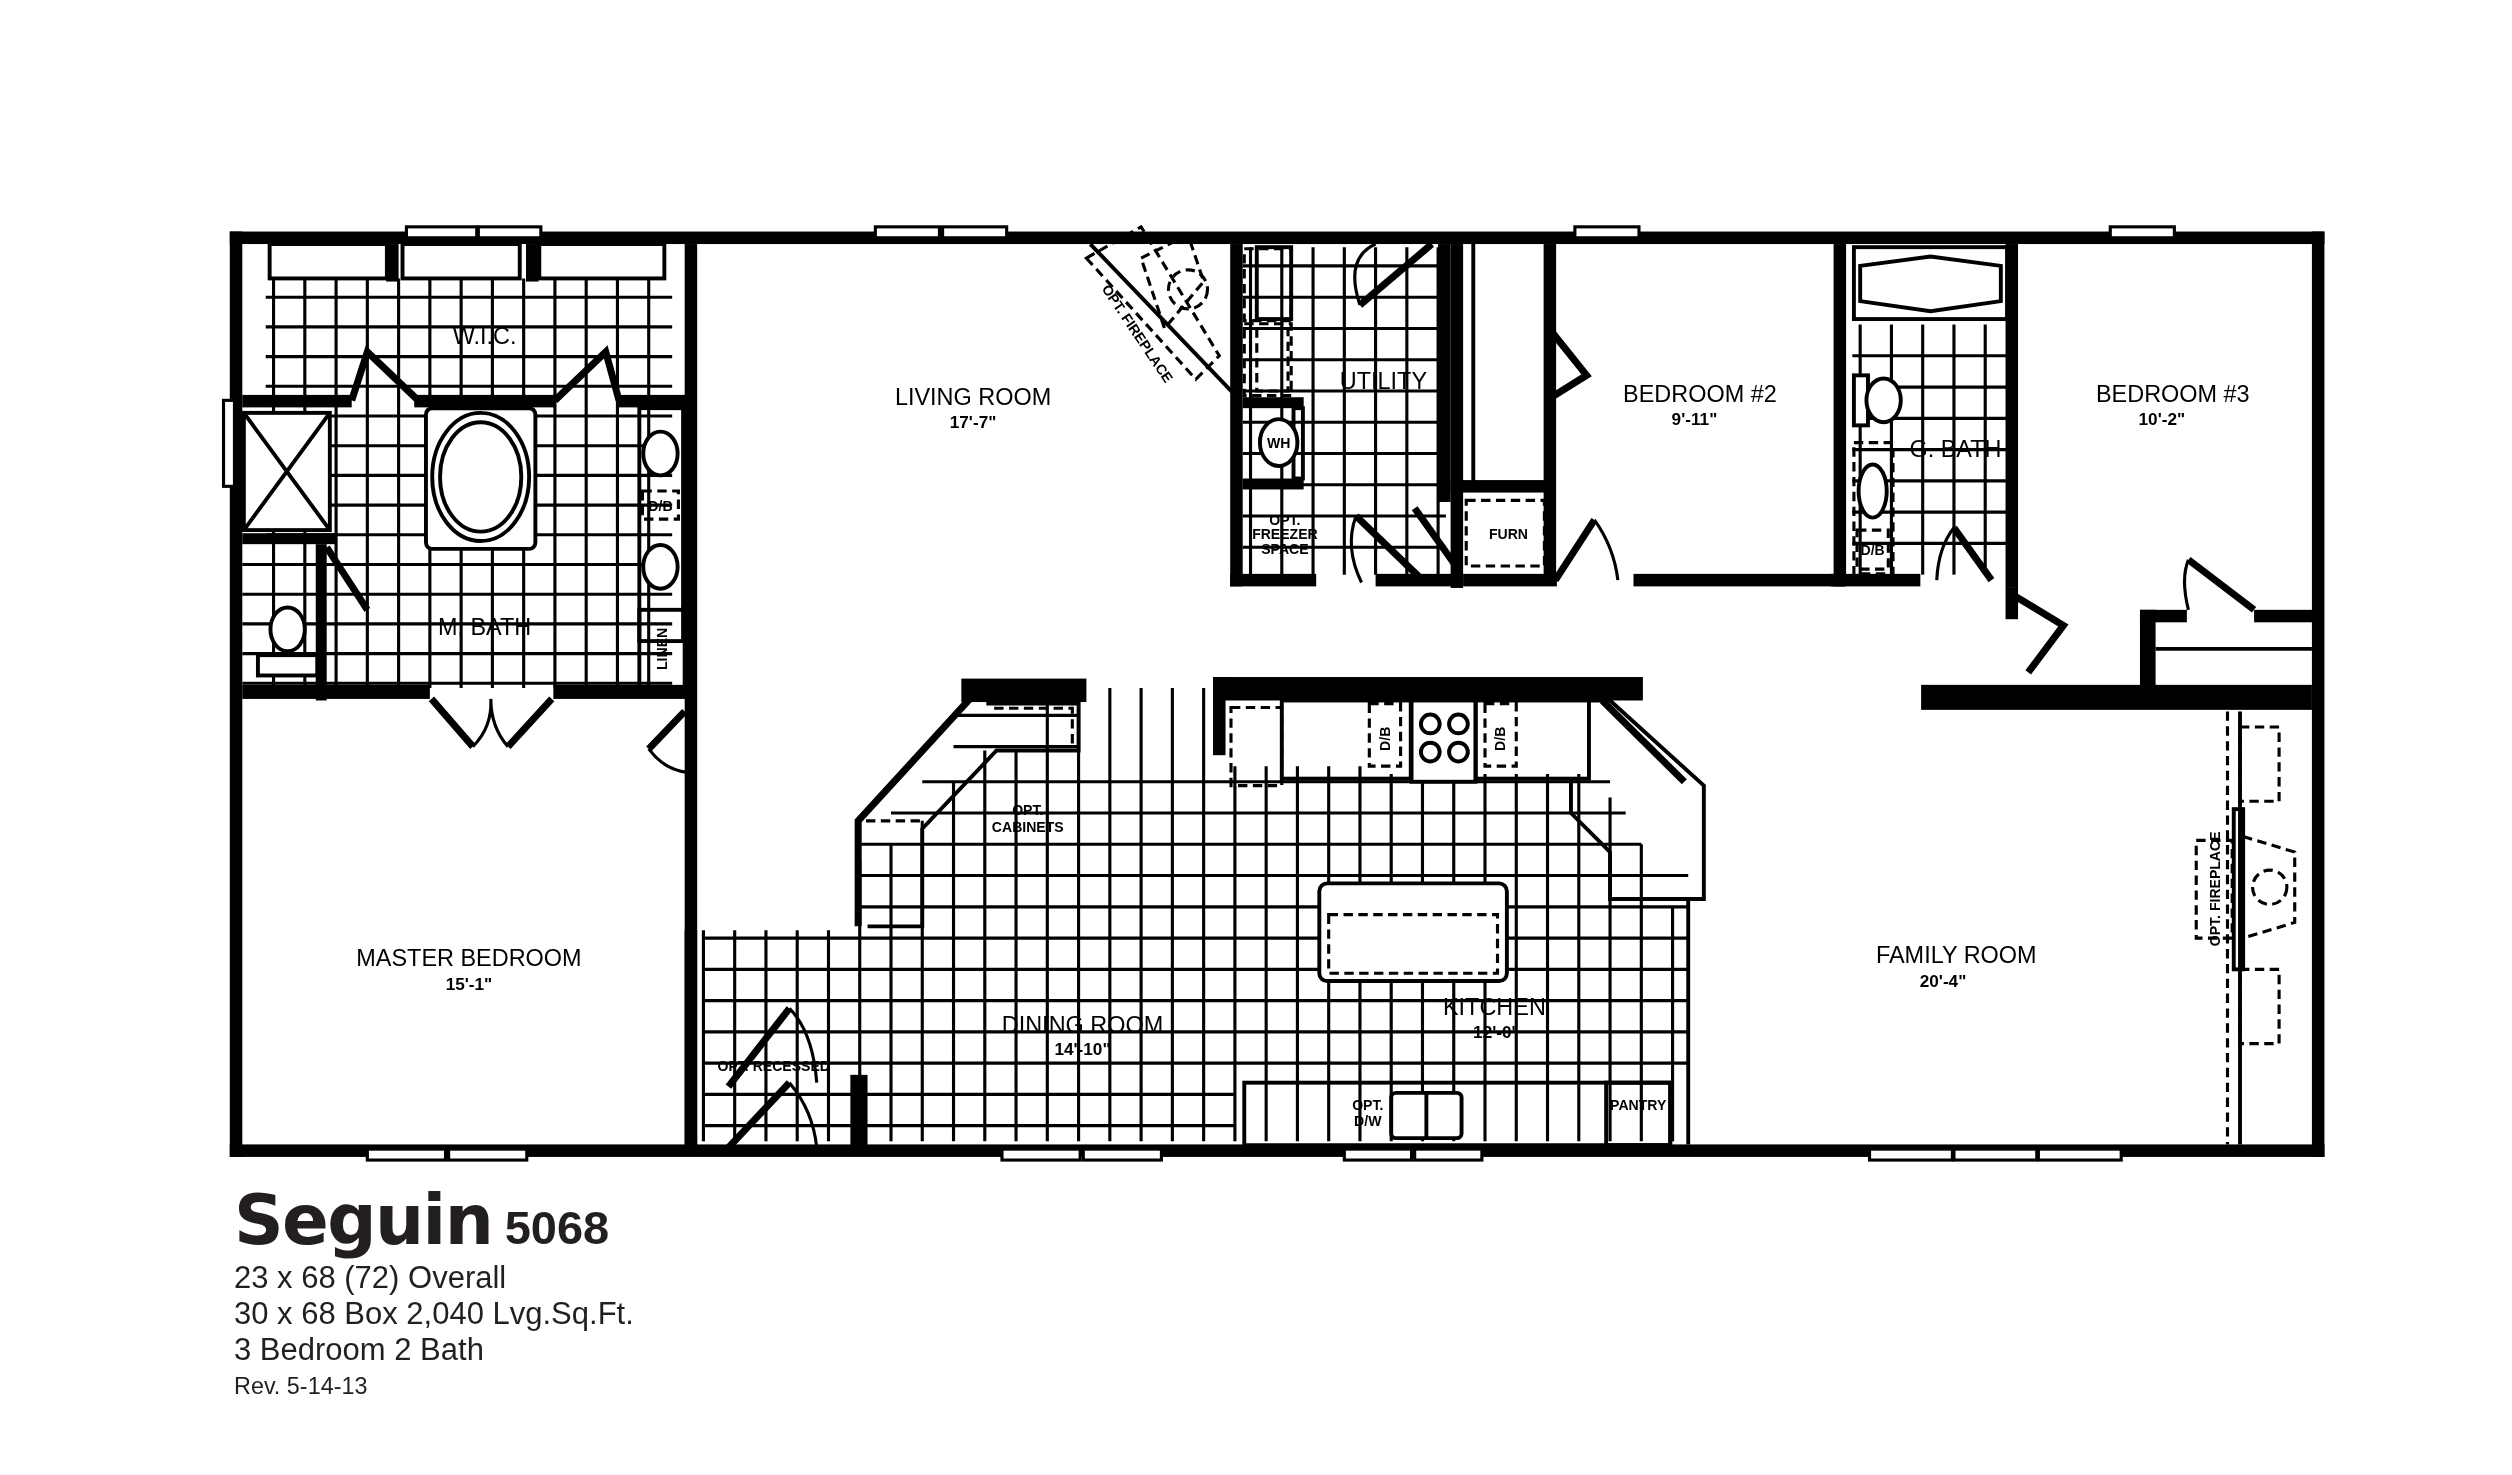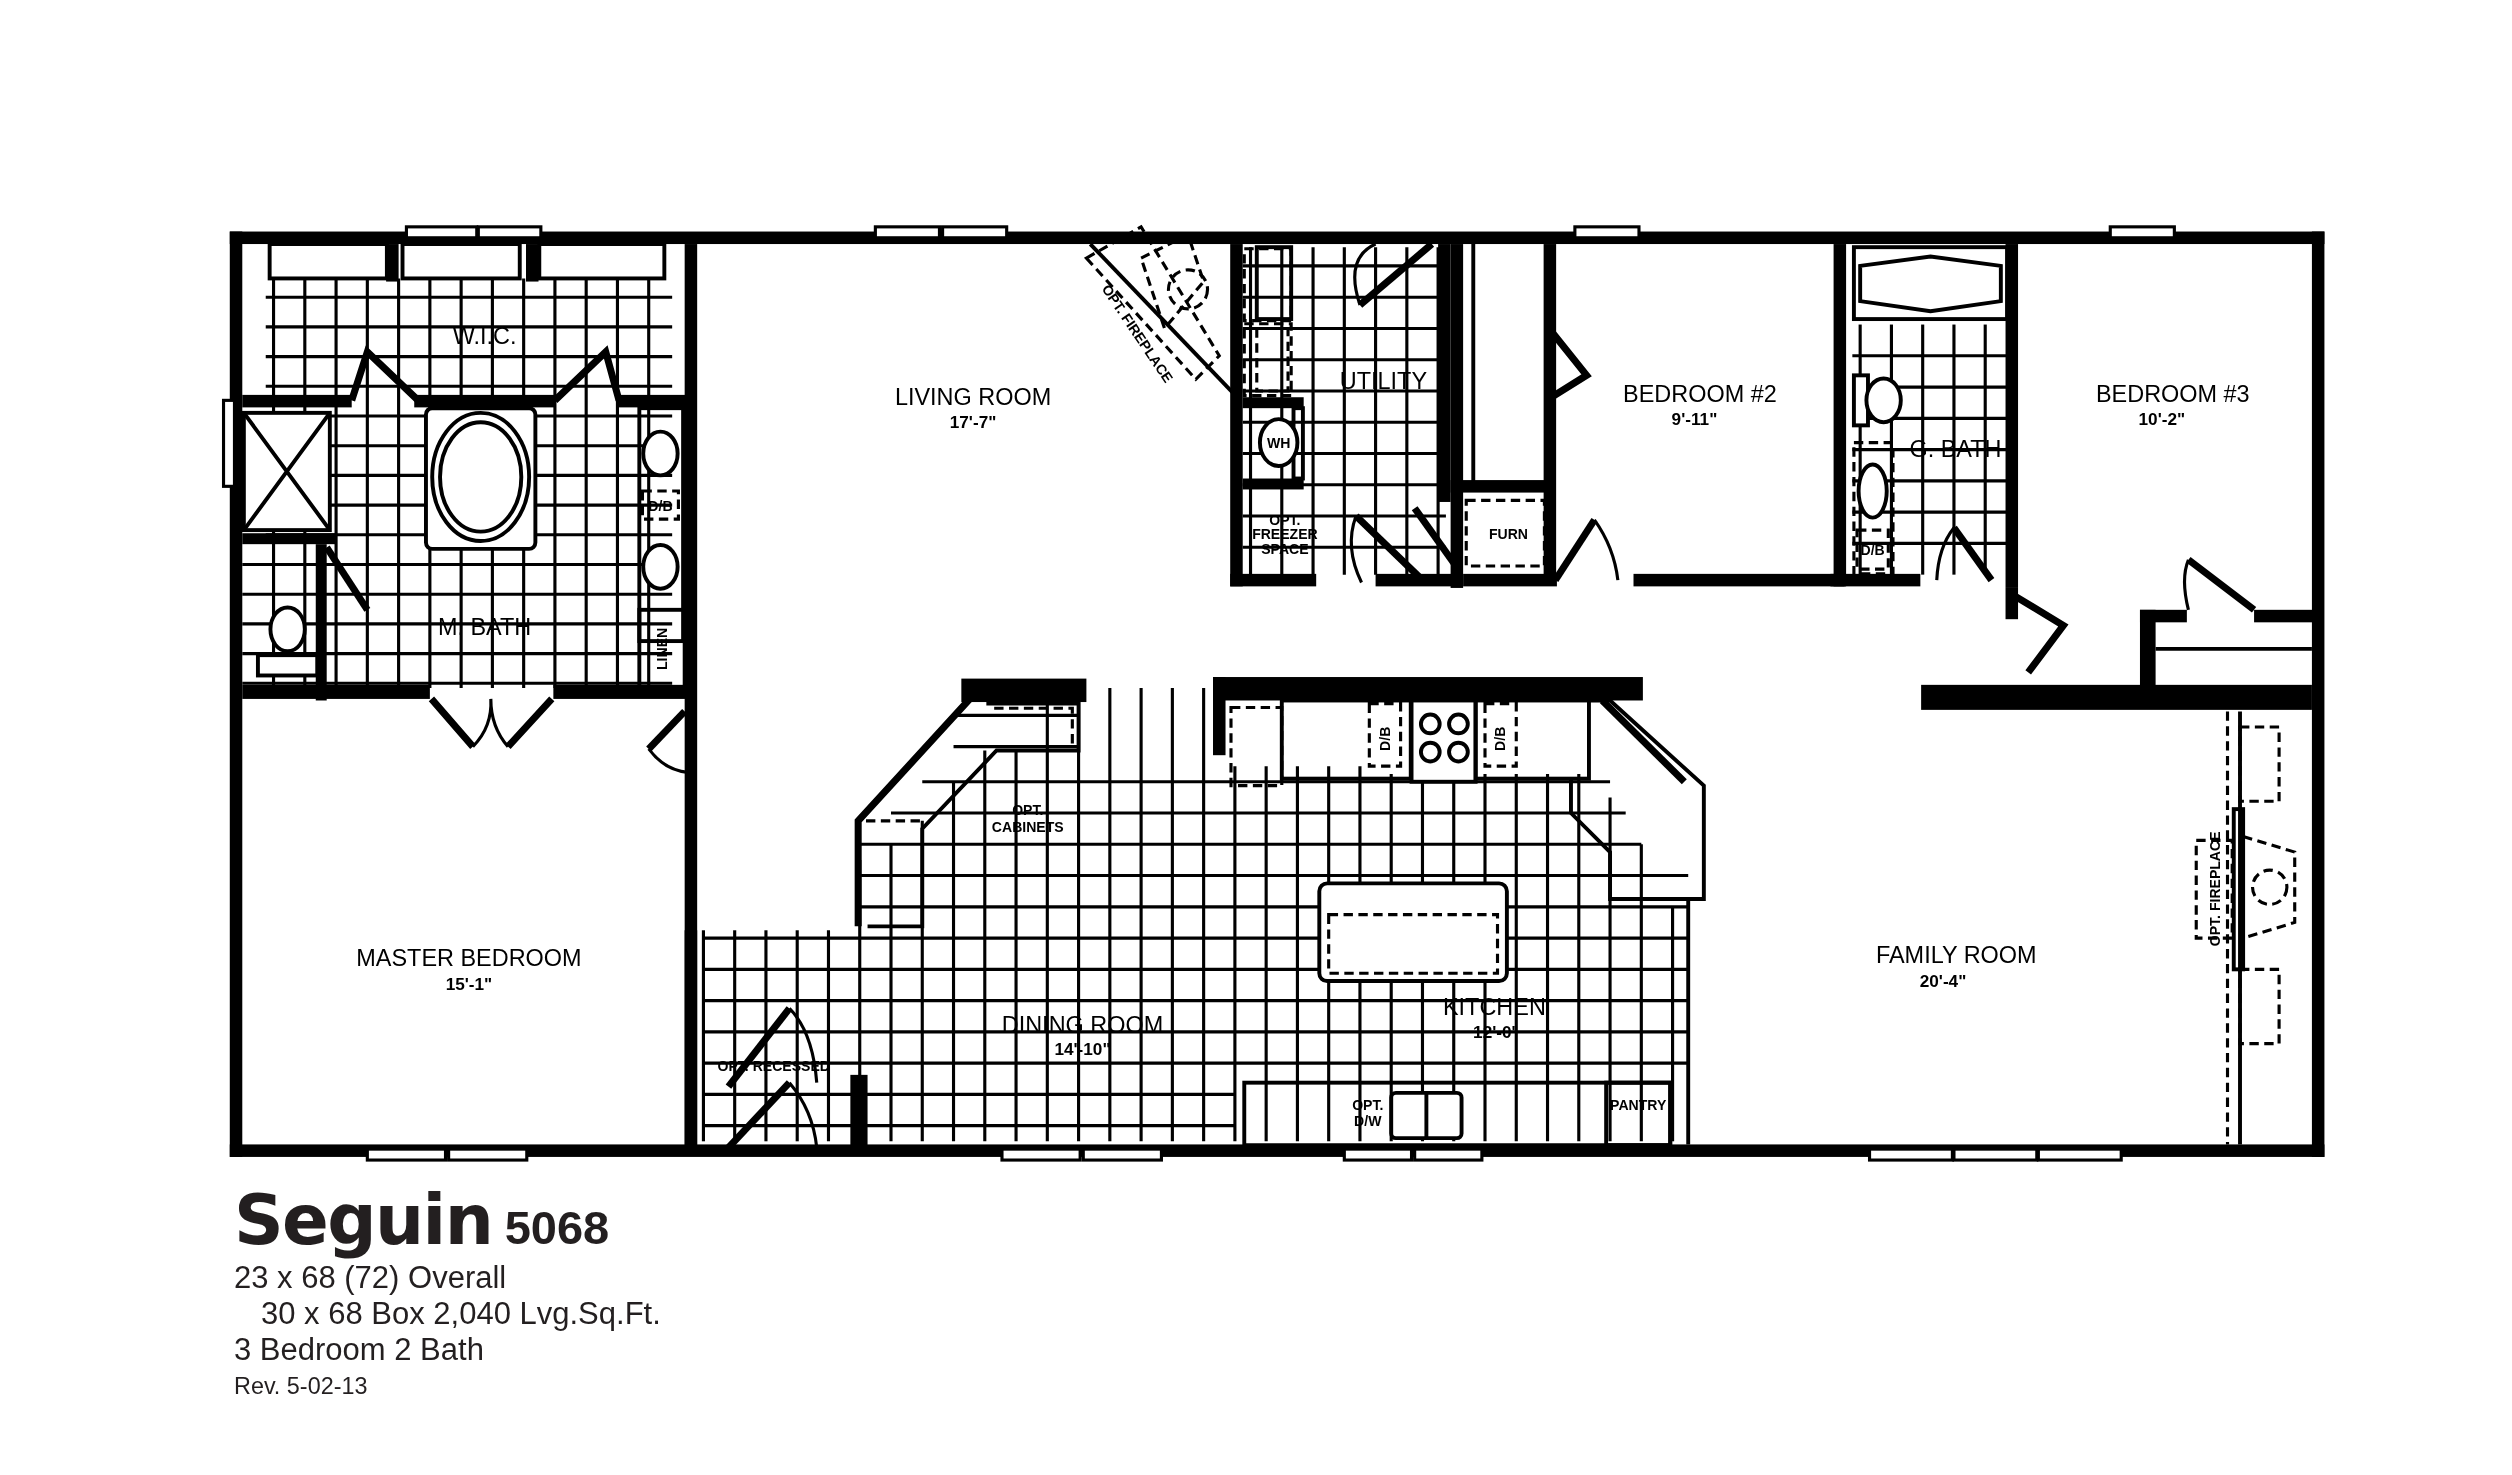--- a/index.html
+++ b/index.html
@@ -380,16 +380,16 @@
     <text class="small" transform="translate(2840,1137) rotate(-90)">OPT. FIREPLACE</text>
   </g>
   <text class="lbl" x="2503" y="1232">FAMILY ROOM</text>
   <text class="dim" x="2486" y="1262">20'-4"</text>
 </svg>
 
 <div class="title-line">
   <span class="title-name">Seguin</span><span class="title-num">5068</span>
 </div>
 <div class="info spec" style="top:1260px;">23 x 68 (72) Overall</div>
-<div class="info spec" style="top:1296px;margin-left:27px;">30 x 68 Box  2,040 Lvg.Sq.Ft.</div>
+<div class="info spec" style="top:1296px;">30 x 68 Box  2,040 Lvg.Sq.Ft.</div>
 <div class="info spec" style="top:1332px;">3 Bedroom  2 Bath</div>
-<div class="info rev" style="top:1373px;">Rev. 5-02-13</div>
+<div class="info rev" style="top:1373px;">Rev. 5-14-13</div>
 
 
 </body></html>

